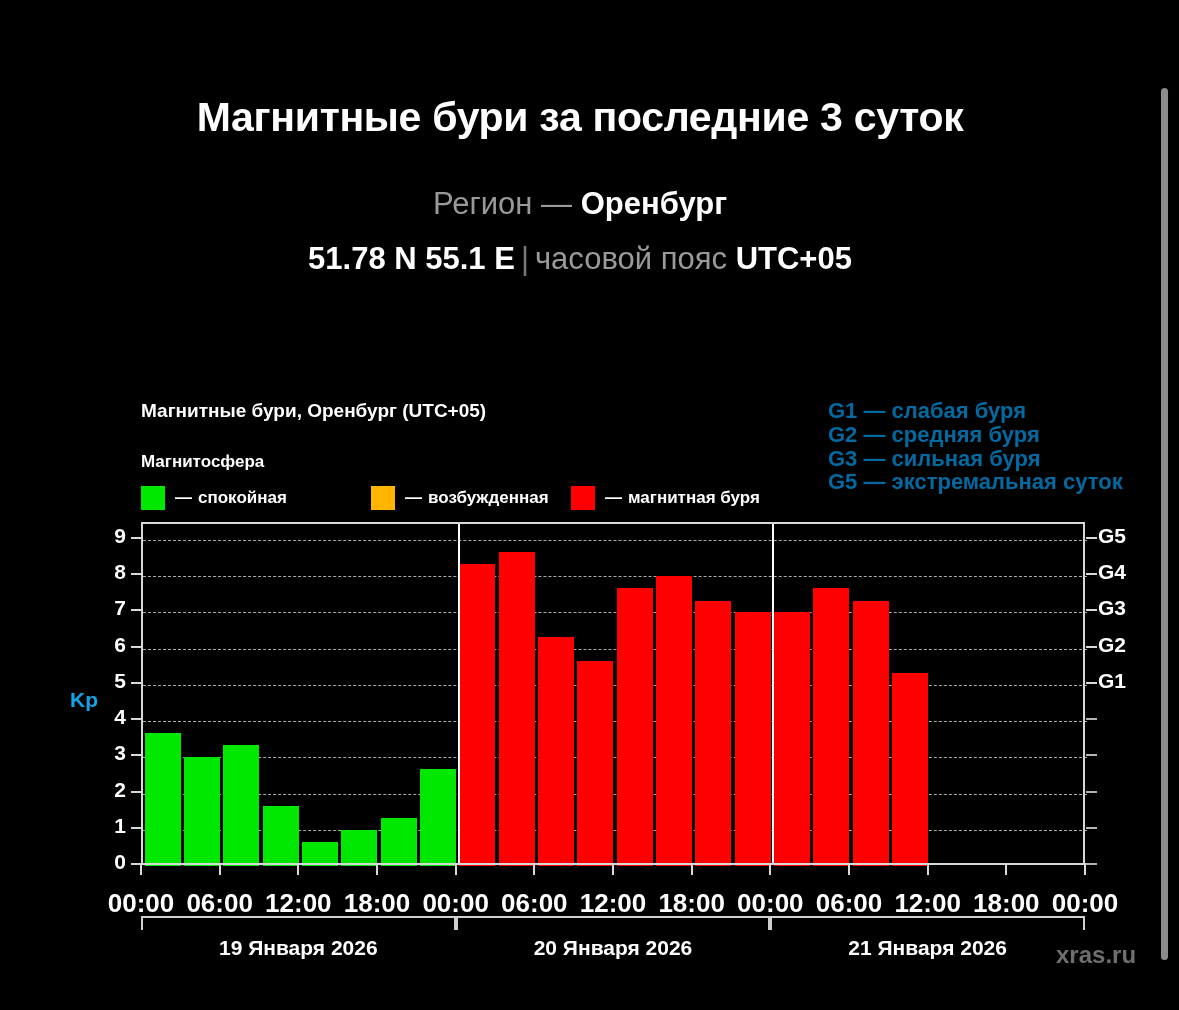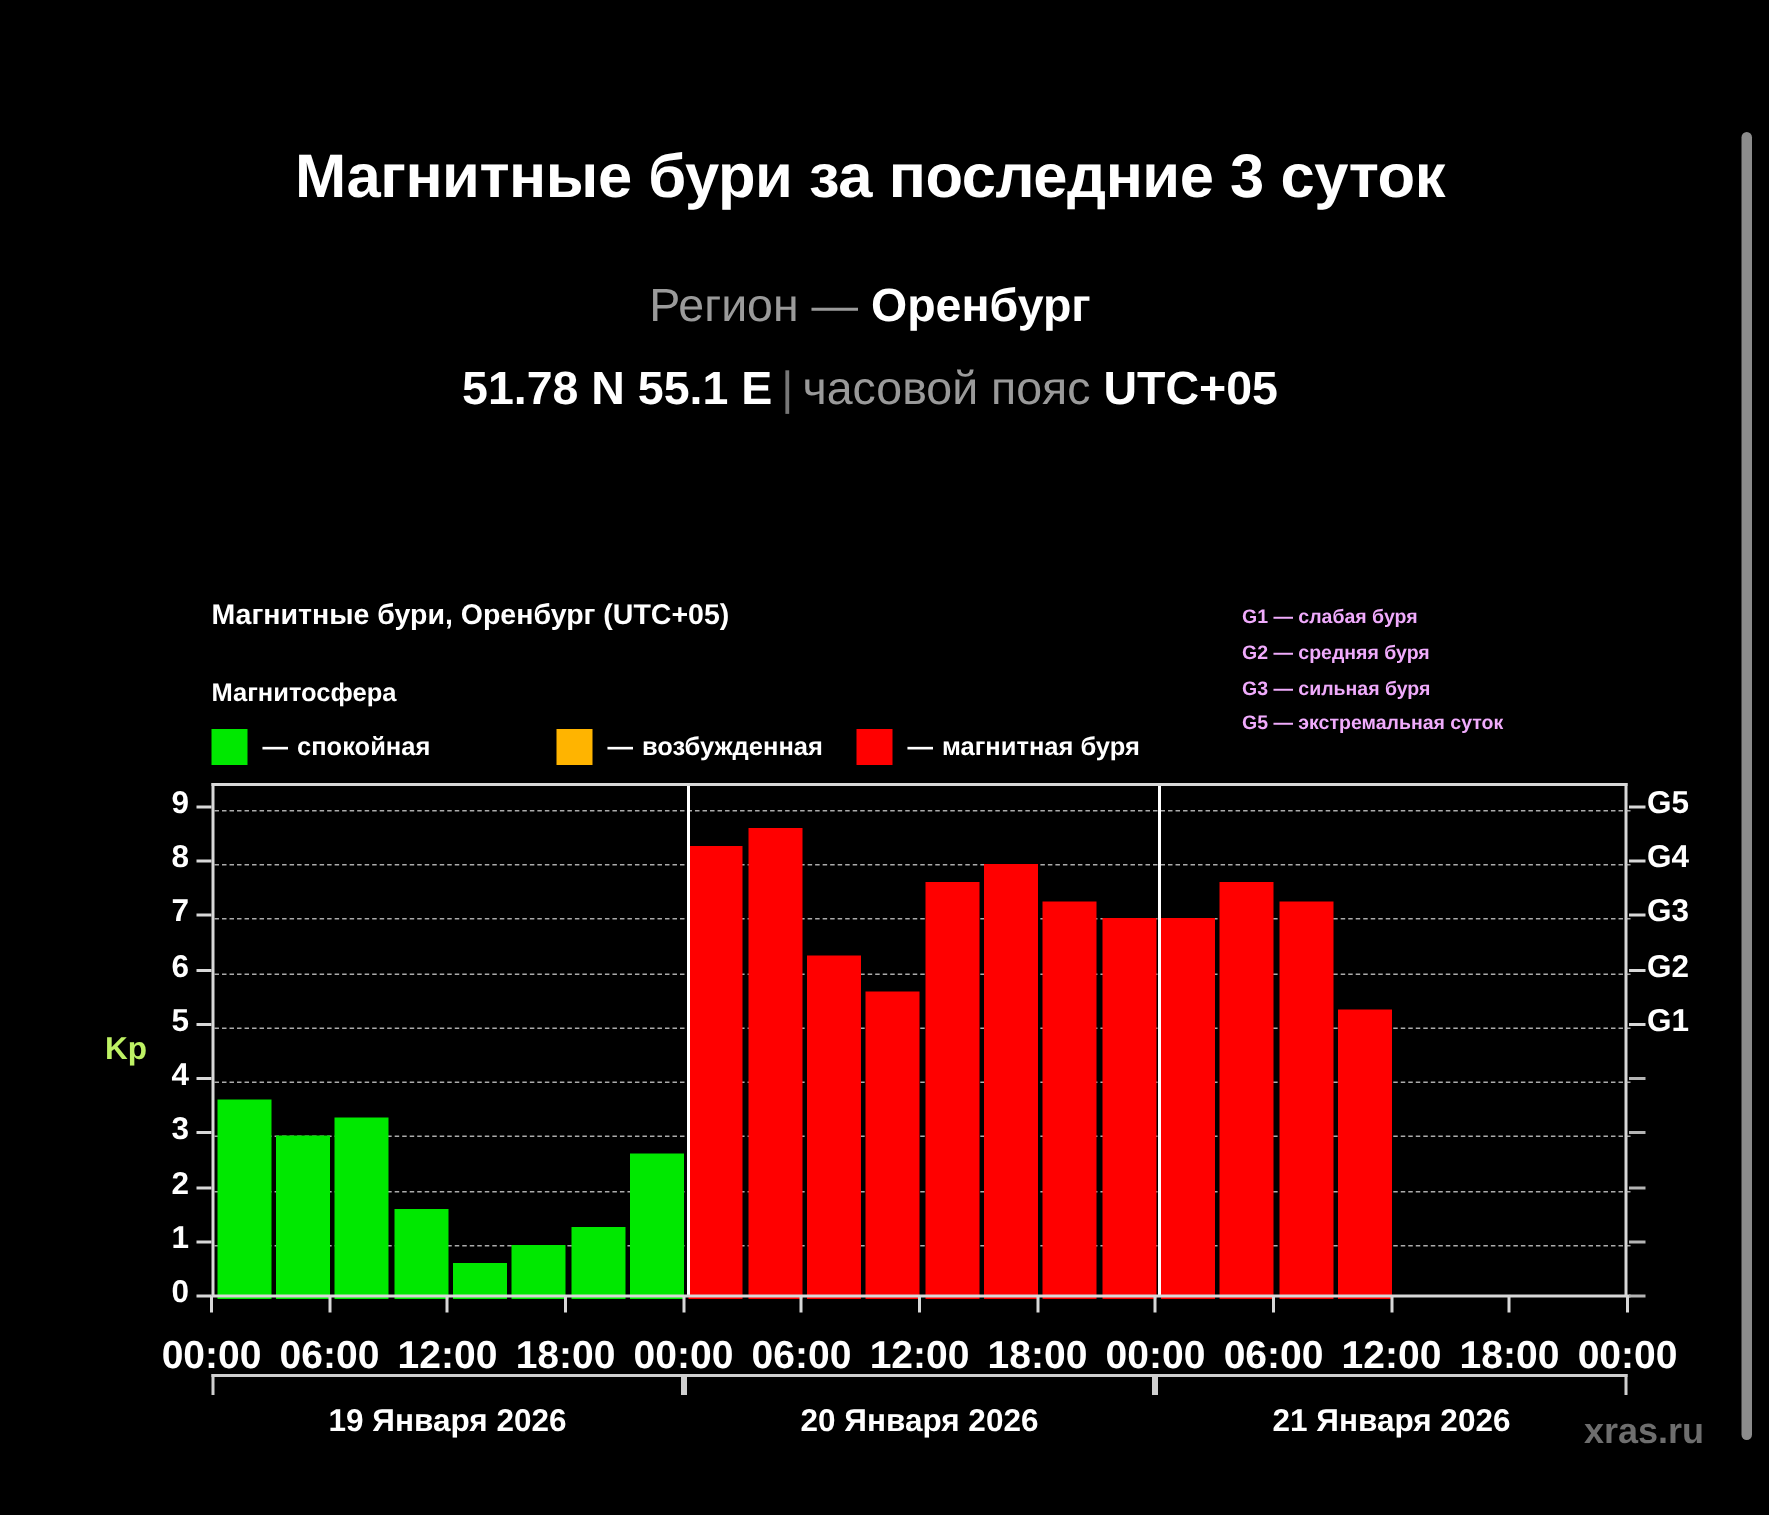--- a/index.html
+++ b/index.html
@@ -48,21 +48,21 @@
   }
 
   .legend { position:absolute; left:141px; top:486px; height:26px; }
   .legend-item { position:absolute; display:flex; align-items:center; }
   .sw { width:24px; height:24px; display:inline-block; }
   .legend-dash { color:#fff; font-weight:bold; font-size:17px; margin:0 6px 0 10px; }
   .legend-txt { font-size:17px; font-weight:bold; color:#fff; white-space:nowrap; }
 
   .gscale {
     position:absolute; left:828px; top:399px;
-    font-size:13px; font-weight:bold; color:#f0abfc; line-height:23.8px;
+    font-size:22px; font-weight:bold; color:#0369a1; line-height:23.8px;
   }
   .gscale div { white-space:nowrap; }
 
   
   .plot {
     position:absolute; left:141px; top:522px; width:944px; height:342px;
     border-left:2px solid #d8d8d8; border-top:2px solid #d8d8d8;
     border-right:2px solid #d8d8d8;
     background:#000;
   }
@@ -79,21 +79,21 @@
   .daysep { position:absolute; width:2px; background:#ffffff; }
 
   
   .ylab {
     position:absolute; width:34px; text-align:right;
     font-size:21px; font-weight:bold; color:#ffffff;
   }
   .ytick { position:absolute; left:131px; width:10px; height:2px; background:#d8d8d8; }
   .kp-label {
     position:absolute; left:70px; top:688px;
-    font-size:21px; font-weight:bold; color:#bef264;
+    font-size:21px; font-weight:bold; color:#0ea5e9;
   }
   .glab {
     position:absolute; left:1098px; font-size:21px; font-weight:bold; color:#ffffff;
   }
   .gtick { position:absolute; left:1086px; width:11px; height:2px; background:#d8d8d8; }
   .rtick { position:absolute; left:1086px; width:11px; height:2px; background:#b4b4b4; }
 
   
   .xtick { position:absolute; top:864px; width:2px; height:11px; background:#d8d8d8; }
   .xlab {

